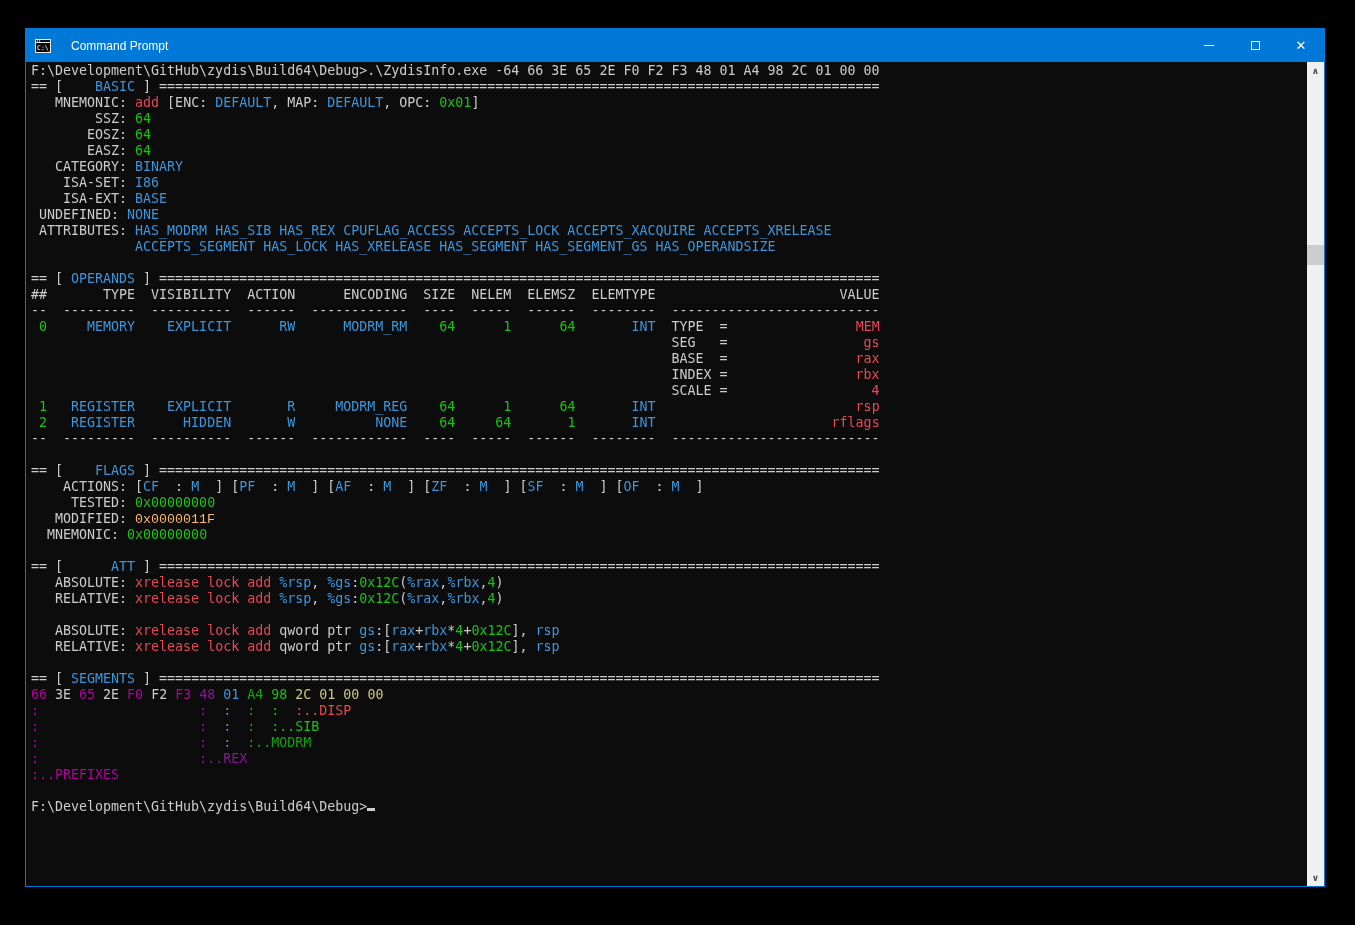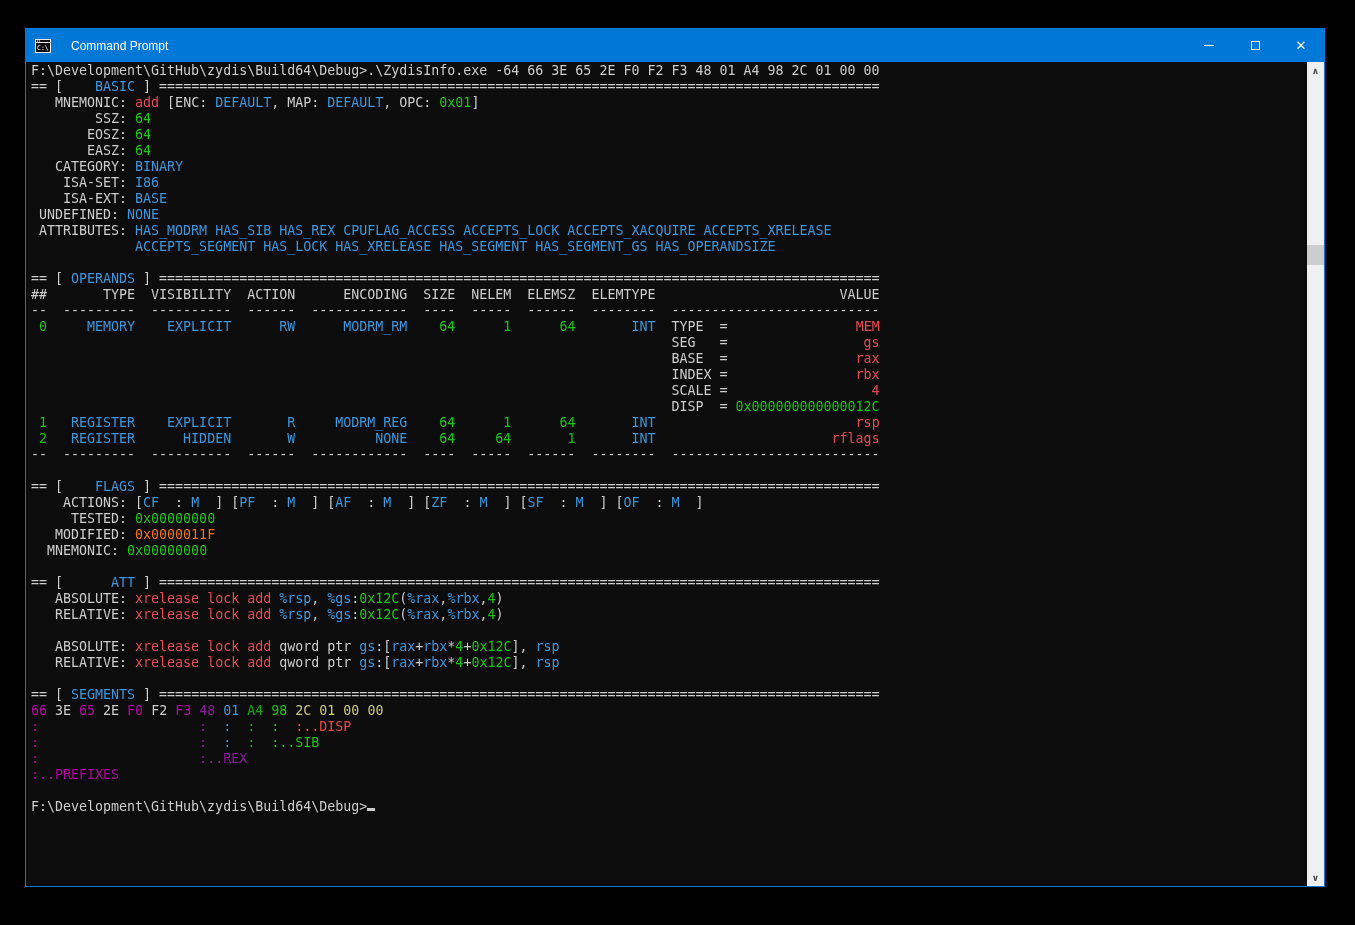--- a/index.html
+++ b/index.html
@@ -87,42 +87,42 @@
           <div class="cline"><span style="color: rgb(58, 150, 221);">             ACCEPTS_SEGMENT HAS_LOCK HAS_XRELEASE HAS_SEGMENT HAS_SEGMENT_GS HAS_OPERANDSIZE</span></div>
           <div class="cline"></div>
           <div class="cline"><span style="color: rgb(204, 204, 204);">== [ </span><span style="color: rgb(58, 150, 221);">OPERANDS</span><span style="color: rgb(204, 204, 204);"> ] </span><span style="color: rgb(204, 204, 204);">==========================================================================================</span></div>
           <div class="cline"><span style="color: rgb(204, 204, 204);">##       TYPE  VISIBILITY  ACTION      ENCODING  SIZE  NELEM  ELEMSZ  ELEMTYPE                       VALUE</span></div>
           <div class="cline"><span style="color: rgb(204, 204, 204);">--  ---------  ----------  ------  ------------  ----  -----  ------  --------  --------------------------</span></div>
           <div class="cline"><span style="color: rgb(22, 198, 12);"> 0</span><span style="color: rgb(58, 150, 221);">     MEMORY</span><span style="color: rgb(58, 150, 221);">    EXPLICIT</span><span style="color: rgb(58, 150, 221);">      RW</span><span style="color: rgb(58, 150, 221);">      MODRM_RM</span><span style="color: rgb(22, 198, 12);">    64</span><span style="color: rgb(22, 198, 12);">      1</span><span style="color: rgb(22, 198, 12);">      64</span><span style="color: rgb(58, 150, 221);">       INT</span><span style="color: rgb(204, 204, 204);">  TYPE  =</span><span style="color: rgb(231, 72, 86);">                MEM</span></div>
           <div class="cline"><span style="color: rgb(204, 204, 204);">                                                                                SEG   =</span><span style="color: rgb(231, 72, 86);">                 gs</span></div>
           <div class="cline"><span style="color: rgb(204, 204, 204);">                                                                                BASE  =</span><span style="color: rgb(231, 72, 86);">                rax</span></div>
           <div class="cline"><span style="color: rgb(204, 204, 204);">                                                                                INDEX =</span><span style="color: rgb(231, 72, 86);">                rbx</span></div>
           <div class="cline"><span style="color: rgb(204, 204, 204);">                                                                                SCALE =</span><span style="color: rgb(231, 72, 86);">                  4</span></div>
-          <div class="cline"><span style="color: rgb(204, 204, 204);">                                                                                DISP  =</span><span style="color: rgb(22, 198, 12);"> 0x000000000000012C</span></div>
           <div class="cline"><span style="color: rgb(22, 198, 12);"> 1</span><span style="color: rgb(58, 150, 221);">   REGISTER</span><span style="color: rgb(58, 150, 221);">    EXPLICIT</span><span style="color: rgb(58, 150, 221);">       R</span><span style="color: rgb(58, 150, 221);">     MODRM_REG</span><span style="color: rgb(22, 198, 12);">    64</span><span style="color: rgb(22, 198, 12);">      1</span><span style="color: rgb(22, 198, 12);">      64</span><span style="color: rgb(58, 150, 221);">       INT</span><span style="color: rgb(231, 72, 86);">                         rsp</span></div>
           <div class="cline"><span style="color: rgb(22, 198, 12);"> 2</span><span style="color: rgb(58, 150, 221);">   REGISTER</span><span style="color: rgb(58, 150, 221);">      HIDDEN</span><span style="color: rgb(58, 150, 221);">       W</span><span style="color: rgb(58, 150, 221);">          NONE</span><span style="color: rgb(22, 198, 12);">    64</span><span style="color: rgb(22, 198, 12);">     64</span><span style="color: rgb(22, 198, 12);">       1</span><span style="color: rgb(58, 150, 221);">       INT</span><span style="color: rgb(231, 72, 86);">                      rflags</span></div>
           <div class="cline"><span style="color: rgb(204, 204, 204);">--  ---------  ----------  ------  ------------  ----  -----  ------  --------  --------------------------</span></div>
           <div class="cline"></div>
           <div class="cline"><span style="color: rgb(204, 204, 204);">== [ </span><span style="color: rgb(58, 150, 221);">   FLAGS</span><span style="color: rgb(204, 204, 204);"> ] </span><span style="color: rgb(204, 204, 204);">==========================================================================================</span></div>
           <div class="cline"><span style="color: rgb(204, 204, 204);">    ACTIONS: [</span><span style="color: rgb(58, 150, 221);">CF</span><span style="color: rgb(204, 204, 204);">  : </span><span style="color: rgb(58, 150, 221);">M</span><span style="color: rgb(204, 204, 204);">  ] [</span><span style="color: rgb(58, 150, 221);">PF</span><span style="color: rgb(204, 204, 204);">  : </span><span style="color: rgb(58, 150, 221);">M</span><span style="color: rgb(204, 204, 204);">  ] [</span><span style="color: rgb(58, 150, 221);">AF</span><span style="color: rgb(204, 204, 204);">  : </span><span style="color: rgb(58, 150, 221);">M</span><span style="color: rgb(204, 204, 204);">  ] [</span><span style="color: rgb(58, 150, 221);">ZF</span><span style="color: rgb(204, 204, 204);">  : </span><span style="color: rgb(58, 150, 221);">M</span><span style="color: rgb(204, 204, 204);">  ] [</span><span style="color: rgb(58, 150, 221);">SF</span><span style="color: rgb(204, 204, 204);">  : </span><span style="color: rgb(58, 150, 221);">M</span><span style="color: rgb(204, 204, 204);">  ] [</span><span style="color: rgb(58, 150, 221);">OF</span><span style="color: rgb(204, 204, 204);">  : </span><span style="color: rgb(58, 150, 221);">M</span><span style="color: rgb(204, 204, 204);">  ]</span></div>
           <div class="cline"><span style="color: rgb(204, 204, 204);">     TESTED: </span><span style="color: rgb(22, 198, 12);">0x00000000</span></div>
-          <div class="cline"><span style="color: rgb(204, 204, 204);">   MODIFIED: </span><span style="color: #f97316;">0x0000011F</span></div>
+          <div class="cline"><span style="color: rgb(204, 204, 204);">   MODIFIED: </span><span style="color: #fdba74; font-family: Liberation Mono, monospace;">0x0000011F</span></div>
           <div class="cline"><span style="color: rgb(204, 204, 204);">  MNEMONIC: </span><span style="color: rgb(22, 198, 12);">0x00000000</span></div>
           <div class="cline"></div>
           <div class="cline"><span style="color: rgb(204, 204, 204);">== [ </span><span style="color: rgb(58, 150, 221);">     ATT</span><span style="color: rgb(204, 204, 204);"> ] </span><span style="color: rgb(204, 204, 204);">==========================================================================================</span></div>
           <div class="cline"><span style="color: rgb(204, 204, 204);">   ABSOLUTE: </span><span style="color: rgb(231, 72, 86);">xrelease lock add</span><span style="color: rgb(204, 204, 204);"> </span><span style="color: rgb(58, 150, 221);">%rsp</span><span style="color: rgb(204, 204, 204);">, </span><span style="color: rgb(58, 150, 221);">%gs</span><span style="color: rgb(204, 204, 204);">:</span><span style="color: rgb(22, 198, 12);">0x12C</span><span style="color: rgb(204, 204, 204);">(</span><span style="color: rgb(58, 150, 221);">%rax</span><span style="color: rgb(204, 204, 204);">,</span><span style="color: rgb(58, 150, 221);">%rbx</span><span style="color: rgb(204, 204, 204);">,</span><span style="color: rgb(22, 198, 12);">4</span><span style="color: rgb(204, 204, 204);">)</span></div>
           <div class="cline"><span style="color: rgb(204, 204, 204);">   RELATIVE: </span><span style="color: rgb(231, 72, 86);">xrelease lock add</span><span style="color: rgb(204, 204, 204);"> </span><span style="color: rgb(58, 150, 221);">%rsp</span><span style="color: rgb(204, 204, 204);">, </span><span style="color: rgb(58, 150, 221);">%gs</span><span style="color: rgb(204, 204, 204);">:</span><span style="color: rgb(22, 198, 12);">0x12C</span><span style="color: rgb(204, 204, 204);">(</span><span style="color: rgb(58, 150, 221);">%rax</span><span style="color: rgb(204, 204, 204);">,</span><span style="color: rgb(58, 150, 221);">%rbx</span><span style="color: rgb(204, 204, 204);">,</span><span style="color: rgb(22, 198, 12);">4</span><span style="color: rgb(204, 204, 204);">)</span></div>
           <div class="cline"></div>
           <div class="cline"><span style="color: rgb(204, 204, 204);">   ABSOLUTE: </span><span style="color: rgb(231, 72, 86);">xrelease lock add</span><span style="color: rgb(204, 204, 204);"> qword ptr </span><span style="color: rgb(58, 150, 221);">gs</span><span style="color: rgb(204, 204, 204);">:[</span><span style="color: rgb(58, 150, 221);">rax</span><span style="color: rgb(204, 204, 204);">+</span><span style="color: rgb(58, 150, 221);">rbx</span><span style="color: rgb(204, 204, 204);">*</span><span style="color: rgb(22, 198, 12);">4</span><span style="color: rgb(204, 204, 204);">+</span><span style="color: rgb(22, 198, 12);">0x12C</span><span style="color: rgb(204, 204, 204);">], </span><span style="color: rgb(58, 150, 221);">rsp</span></div>
           <div class="cline"><span style="color: rgb(204, 204, 204);">   RELATIVE: </span><span style="color: rgb(231, 72, 86);">xrelease lock add</span><span style="color: rgb(204, 204, 204);"> qword ptr </span><span style="color: rgb(58, 150, 221);">gs</span><span style="color: rgb(204, 204, 204);">:[</span><span style="color: rgb(58, 150, 221);">rax</span><span style="color: rgb(204, 204, 204);">+</span><span style="color: rgb(58, 150, 221);">rbx</span><span style="color: rgb(204, 204, 204);">*</span><span style="color: rgb(22, 198, 12);">4</span><span style="color: rgb(204, 204, 204);">+</span><span style="color: rgb(22, 198, 12);">0x12C</span><span style="color: rgb(204, 204, 204);">], </span><span style="color: rgb(58, 150, 221);">rsp</span></div>
           <div class="cline"></div>
           <div class="cline"><span style="color: rgb(204, 204, 204);">== [ </span><span style="color: rgb(58, 150, 221);">SEGMENTS</span><span style="color: rgb(204, 204, 204);"> ] </span><span style="color: rgb(204, 204, 204);">==========================================================================================</span></div>
           <div class="cline"><span style="color: rgb(180, 0, 158);">66</span><span style="color: rgb(204, 204, 204);"> 3E</span><span style="color: rgb(180, 0, 158);"> 65</span><span style="color: rgb(204, 204, 204);"> 2E</span><span style="color: rgb(180, 0, 158);"> F0</span><span style="color: rgb(204, 204, 204);"> F2</span><span style="color: rgb(180, 0, 158);"> F3</span><span style="color: rgb(136, 23, 152);"> 48</span><span style="color: rgb(58, 150, 221);"> 01</span><span style="color: rgb(19, 161, 14);"> A4</span><span style="color: rgb(22, 198, 12);"> 98</span><span style="color: rgb(206, 200, 120);"> 2C 01 00 00</span></div>
           <div class="cline"><span style="color: rgb(180, 0, 158);">:</span><span style="color: rgb(136, 23, 152);">                    :</span><span style="color: rgb(58, 150, 221);">  :</span><span style="color: rgb(19, 161, 14);">  :</span><span style="color: rgb(22, 198, 12);">  :</span><span style="color: #ef4444;">  :..DISP</span></div>
           <div class="cline"><span style="color: rgb(180, 0, 158);">:</span><span style="color: rgb(136, 23, 152);">                    :</span><span style="color: rgb(58, 150, 221);">  :</span><span style="color: rgb(19, 161, 14);">  :</span><span style="color: rgb(22, 198, 12);">  :..SIB</span></div>
+          <div class="cline"><span style="color: rgb(180, 0, 158);">:</span><span style="color: rgb(136, 23, 152);">                    :</span><span style="color: rgb(58, 150, 221);">  :</span><span style="color: rgb(19, 161, 14);">  :..MODRM</span></div>
           <div class="cline"><span style="color: rgb(180, 0, 158);">:</span><span style="color: rgb(136, 23, 152);">                    :..REX</span></div>
           <div class="cline"><span style="color: rgb(180, 0, 158);">:..PREFIXES</span></div>
           <div class="cline"></div>
           <div class="cline"><span style="color: rgb(204, 204, 204);">F:\Development\GitHub\zydis\Build64\Debug&gt;</span><span class="cursor"></span></div>
         </div>
       <div class="scrollbar">
         <div class="sb-btn sb-up">∧</div>
         <div class="sb-thumb"></div>
         <div class="sb-btn sb-down">∨</div>
       </div>

